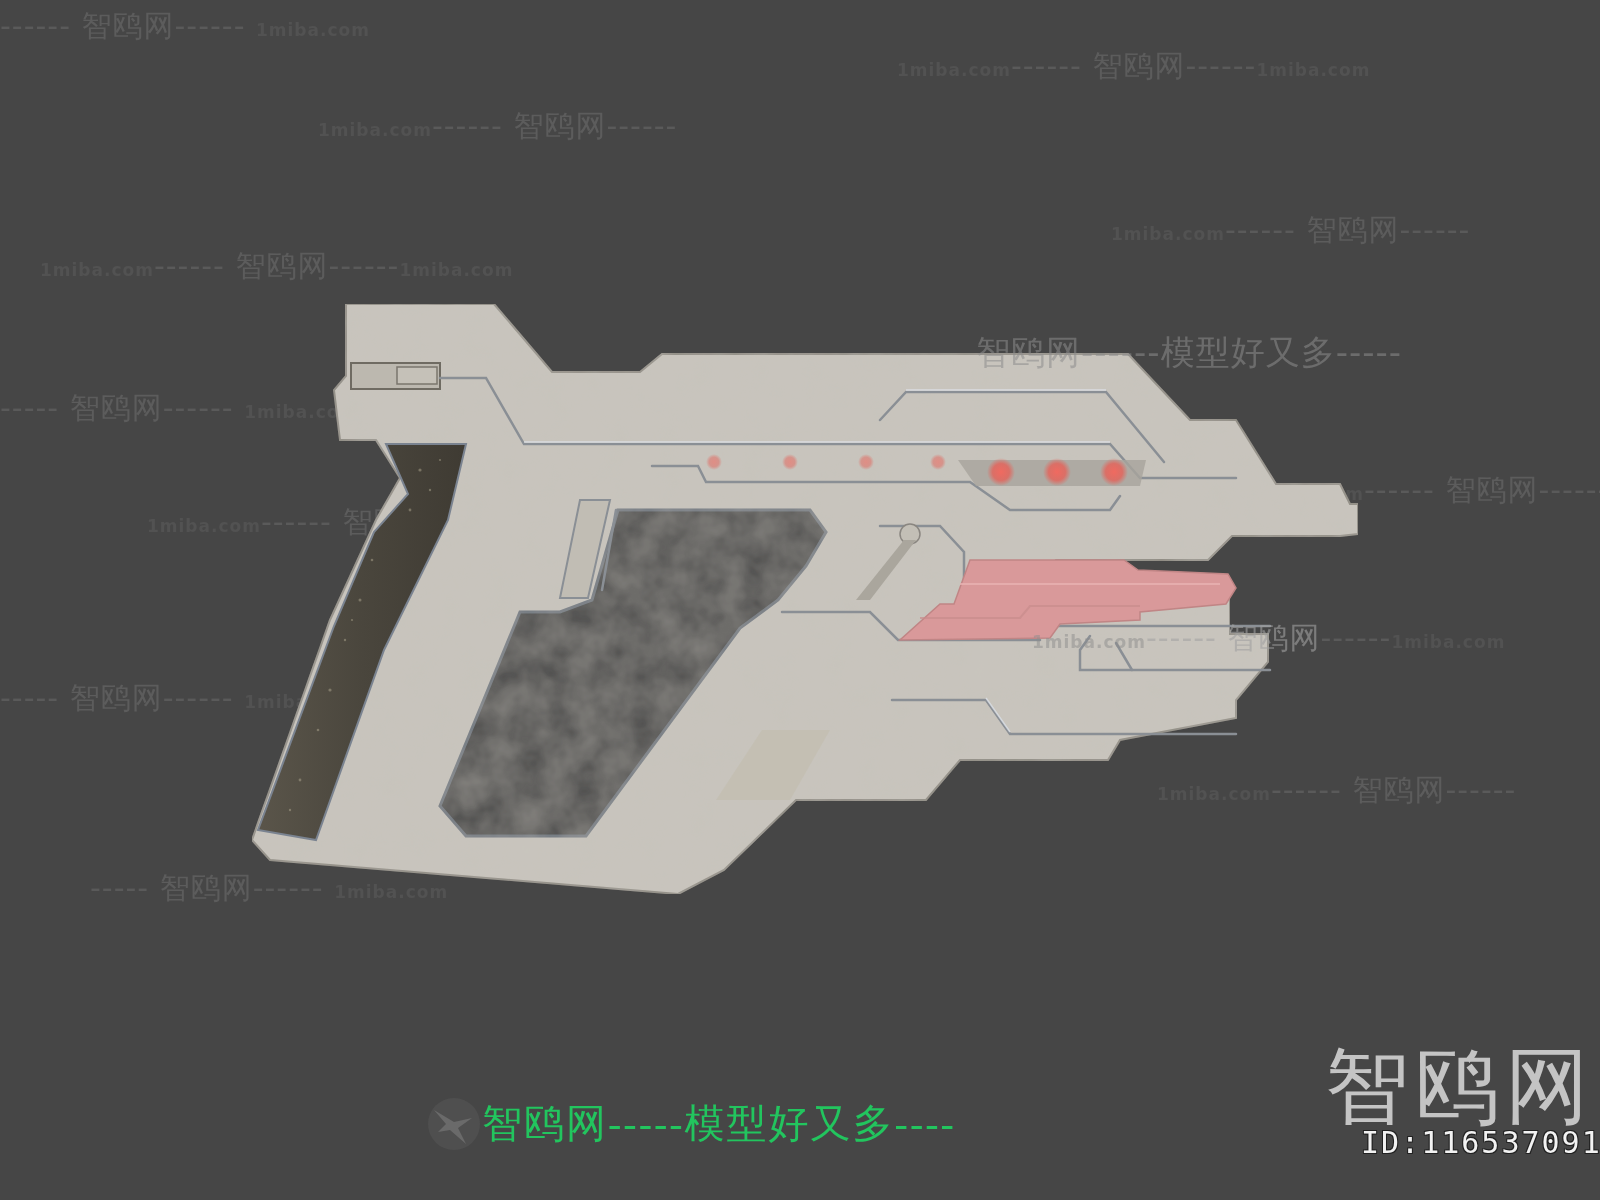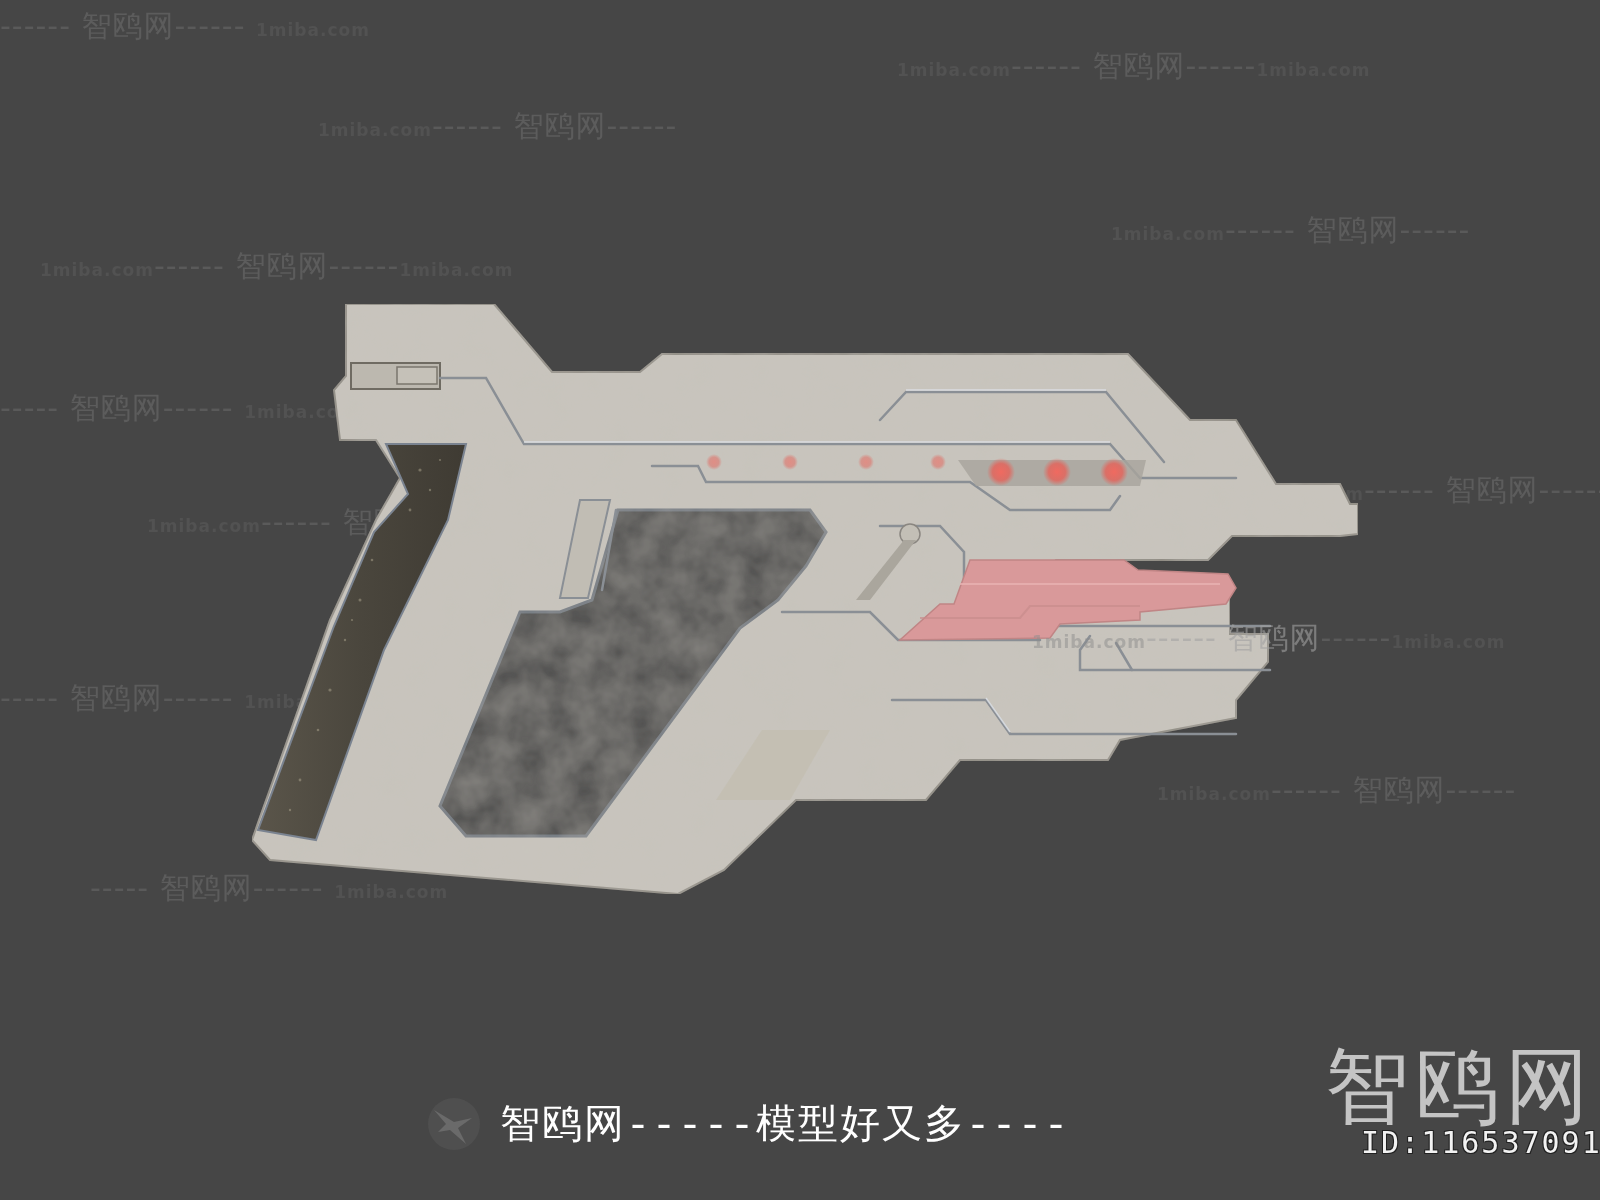--- a/index.html
+++ b/index.html
@@ -23,23 +23,23 @@
     color: #c4c4c4; font-size: 84px; letter-spacing: 6px;
     font-family: "DejaVu Sans", sans-serif; font-weight: normal;
   }
   .brand-id {
     position: absolute; left: 1361px; top: 1125px;
     color: #f2f2f2; font-size: 30px; letter-spacing: 2px;
     font-family: "DejaVu Sans Mono", monospace;
     text-shadow: 1px 1px 0 #222, -1px -1px 0 #222, 1px -1px 0 #222, -1px 1px 0 #222;
   }
   .bottom-slogan {
-    position: absolute; left: 448px; top: 1096px;
-    color: #ffffff; font-size: 40px; letter-spacing: 2px;
-    font-family: Liberation Mono, monospace;
+    position: absolute; left: 430px; top: 1096px;
+    color: #22c55e; font-size: 40px; letter-spacing: 2px;
+    font-family: Liberation Serif, serif;
   }
   .bird-icon {
     position: absolute; left: 428px; top: 1098px; width: 52px; height: 52px;
     border-radius: 50%; background: #4f4f4f;
   }
 </style>
 </head>
 <body>
 
 <div class="scene">
@@ -197,20 +197,23 @@
       L 1060 624 L 1050 638 L 900 640 L 940 604 L 954 604 Z"></path>
     <path fill="none" stroke="#e7b2b2" stroke-width="2" opacity="0.8" d="M 960 584 L 1220 584"></path>
     <path fill="none" stroke="#c78b8b" stroke-width="2" opacity="0.7" d="M 920 618 L 1020 618 L 1030 606 L 1140 606"></path>
 
     <circle cx="910" cy="534" r="10" fill="#c3bfb6" stroke="#8a8680" stroke-width="1.5"></circle>
     <path fill="#aaa69d" d="M 904 540 L 916 540 L 870 600 L 856 600 Z"></path>
 
     <path fill="#c3beb2" opacity="0.85" d="M 762 730 L 830 730 L 790 800 L 716 800 Z"></path>
   </svg>
 
+  <div class="wm wm-over" style="left:976px;top:330px;font-size:34px;color:rgba(140,140,140,0.55);">
+    <span>智鸥网</span><span class="dash" style="color:rgba(140,140,140,0.55)">------</span><span>模型好又多</span><span class="dash" style="color:rgba(140,140,140,0.55)">-----</span>
+  </div>
 
   <div class="wm wm-over" style="left:1032px;top:618px;">
     <span class="url" style="color:rgba(140,140,140,0.5)">1miba.com</span><span class="dash" style="color:rgba(160,160,160,0.55)">------</span>
     <span style="color:rgba(160,160,160,0.6)">智鸥网</span><span class="dash">------</span><span class="url">1miba.com</span>
   </div>
 
   <div class="bird-icon">
     <svg width="52" height="52" viewBox="0 0 52 52">
       <path d="M6 12 L26 24 L44 20 L30 30 L38 46 L22 32 L10 34 L18 26 Z" fill="#6a6a6a"></path>
     </svg>

